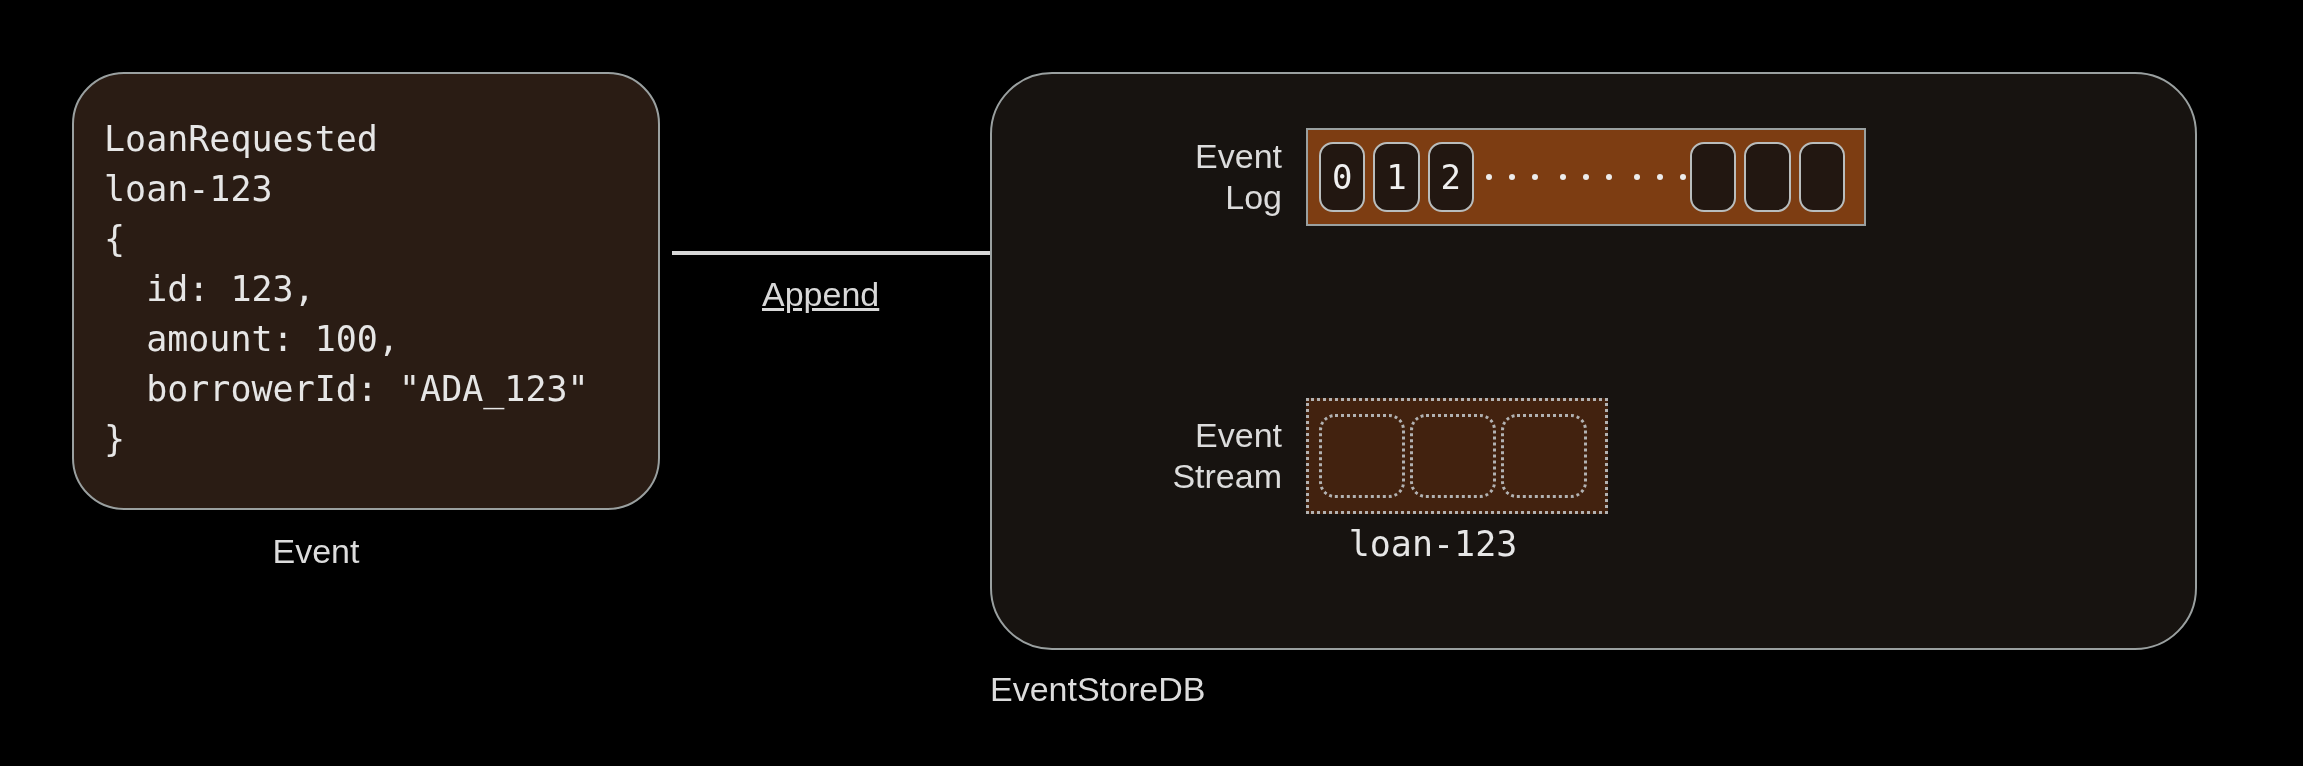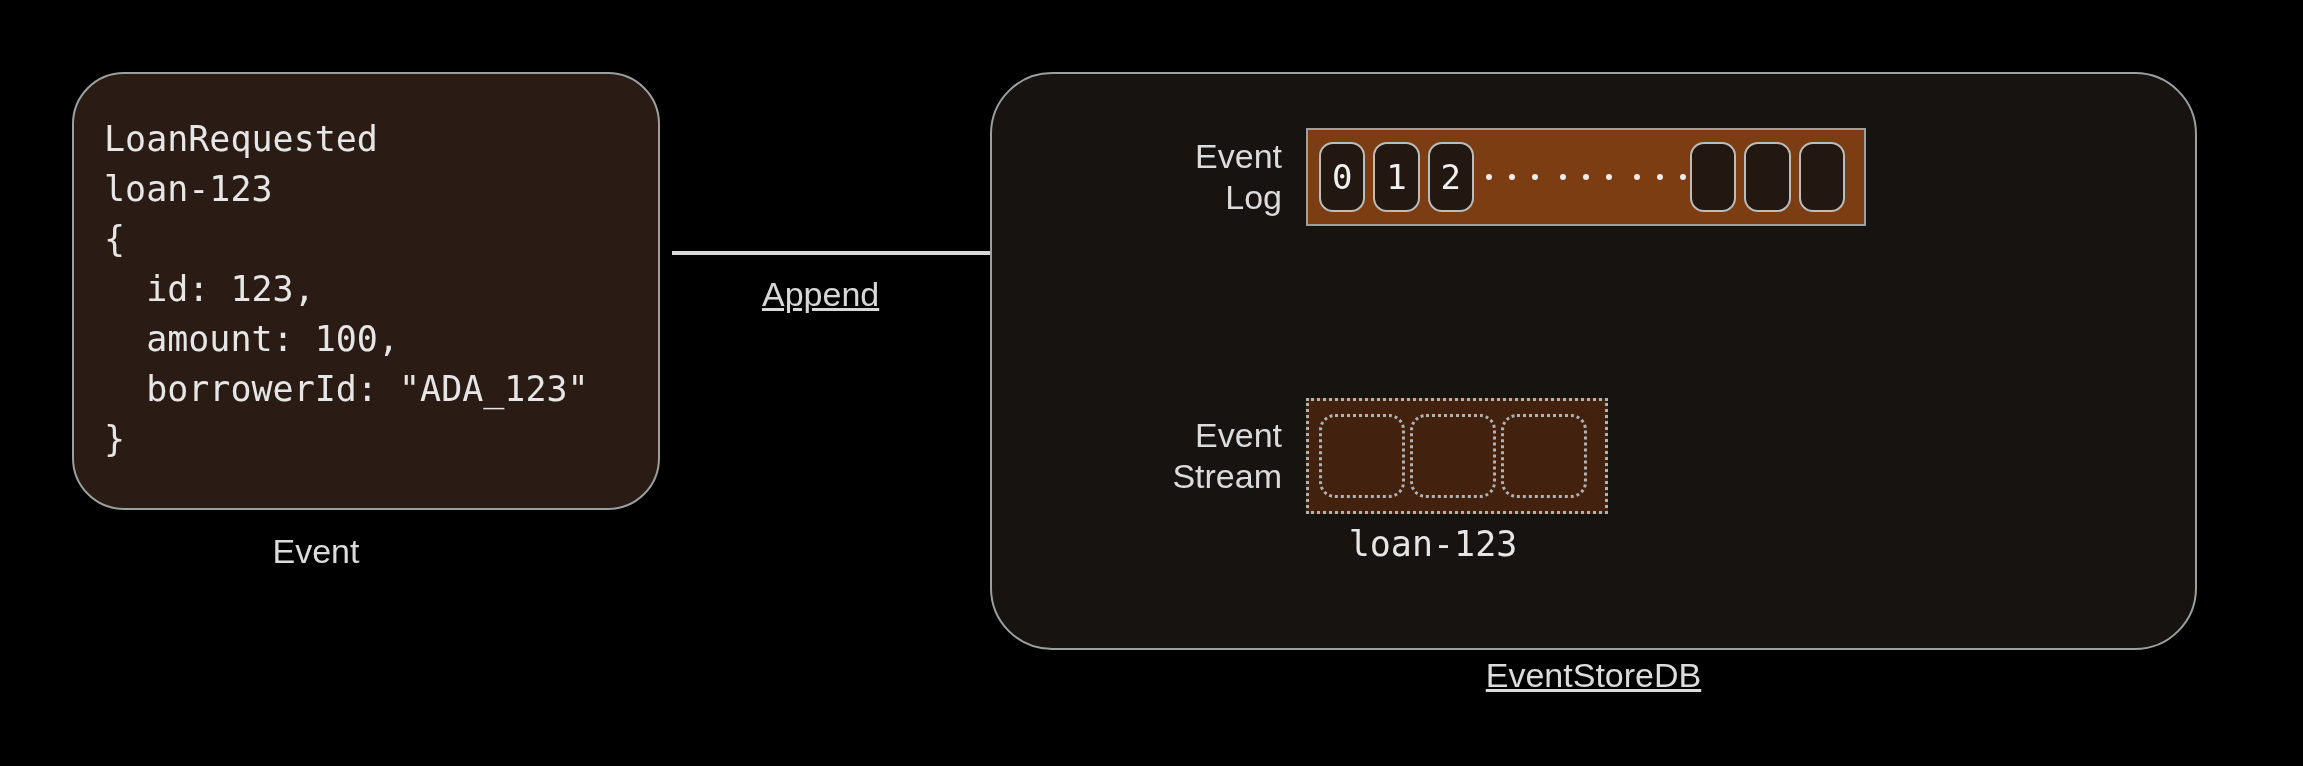--- a/index.html
+++ b/index.html
@@ -79,25 +79,23 @@
   #eventstore-box {
     box-sizing: border-box;
     width: 1207px;
     height: 578px;
     background: #171310;
     border: 2px solid #9aa0a0;
     border-radius: 62px;
     position: relative;
   }
   #eventstore-caption {
-    margin-top: 6px;
-    text-align: center;
+    margin-top: 20px;
     font-size: 34px;
     color: #dcdcdc;
-    text-decoration: underline;
   }
 
   
   .store-row {
     position: absolute;
     display: flex;
     align-items: center;
   }
   #event-log-row  { left: 120px; top: 54px; }
   #event-stream-row { left: 120px; top: 324px; }

